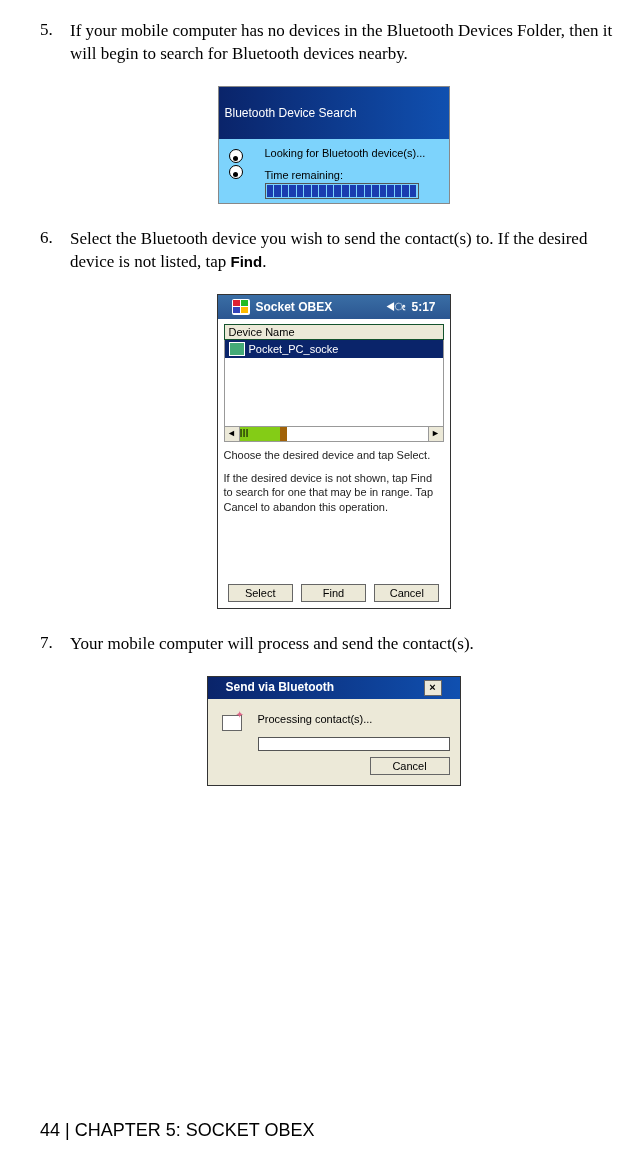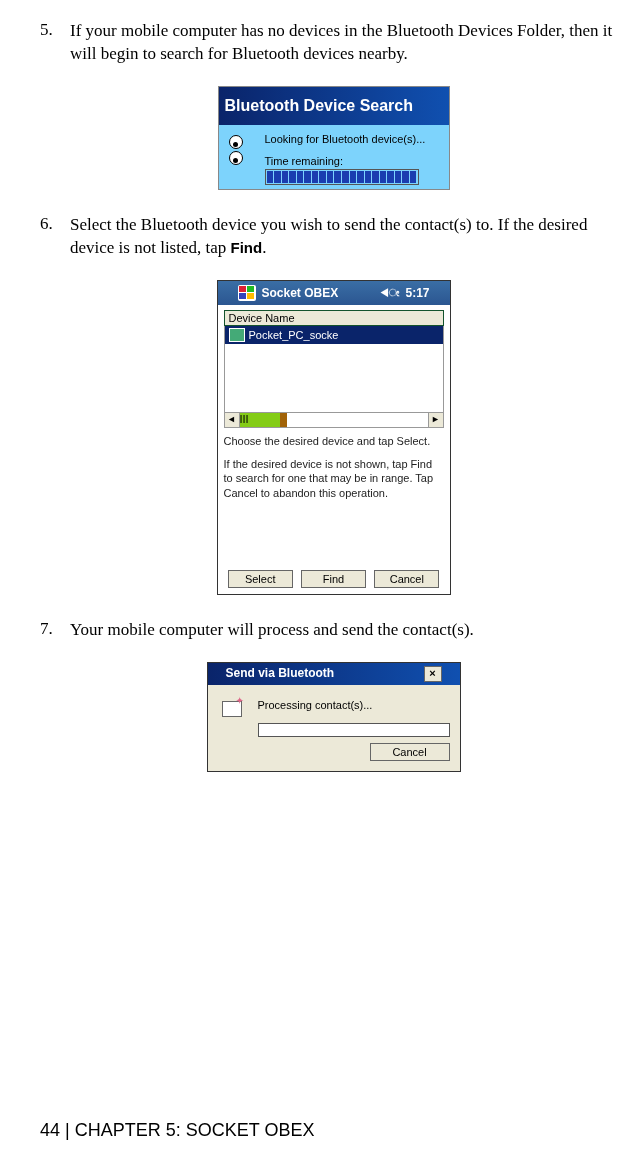--- a/index.html
+++ b/index.html
@@ -44,23 +44,23 @@
   .win1 {
     width: 230px;
     border: 1px solid #888;
     background: #e8e8e8;
     font-family: Tahoma, Arial, sans-serif;
     font-size: 11px;
   }
   .win1-title {
     background: linear-gradient(to right, #0a246a, #1050b0);
     color: #fff;
-    font-weight: bold;
-    padding: 10px 6px;
-    font-size: 16px;
+    font-weight: normal;
+    padding: 19px 6px;
+    font-size: 12px;
   }
   .win1-body {
     background: #7dd3fc;
     padding: 8px 6px 4px 10px;
     display: flex;
     align-items: flex-start;
     gap: 10px;
   }
   .eyes {
     width: 26px;
@@ -110,21 +110,21 @@
     width: 232px;
     border: 1px solid #333;
     font-family: Tahoma, Arial, sans-serif;
     font-size: 11px;
     background: #fff;
   }
   .win2-title {
     background: linear-gradient(to bottom, #3a6ea5, #2b5691);
     color: #fff;
     font-weight: bold;
-    padding: 4px 20px;
+    padding: 4px 14px;
     display: flex;
     align-items: center;
     gap: 6px;
     font-size: 12px;
   }
   .flag-icon {
     width: 18px;
     height: 16px;
     background: #fff;
     border-radius: 2px;

